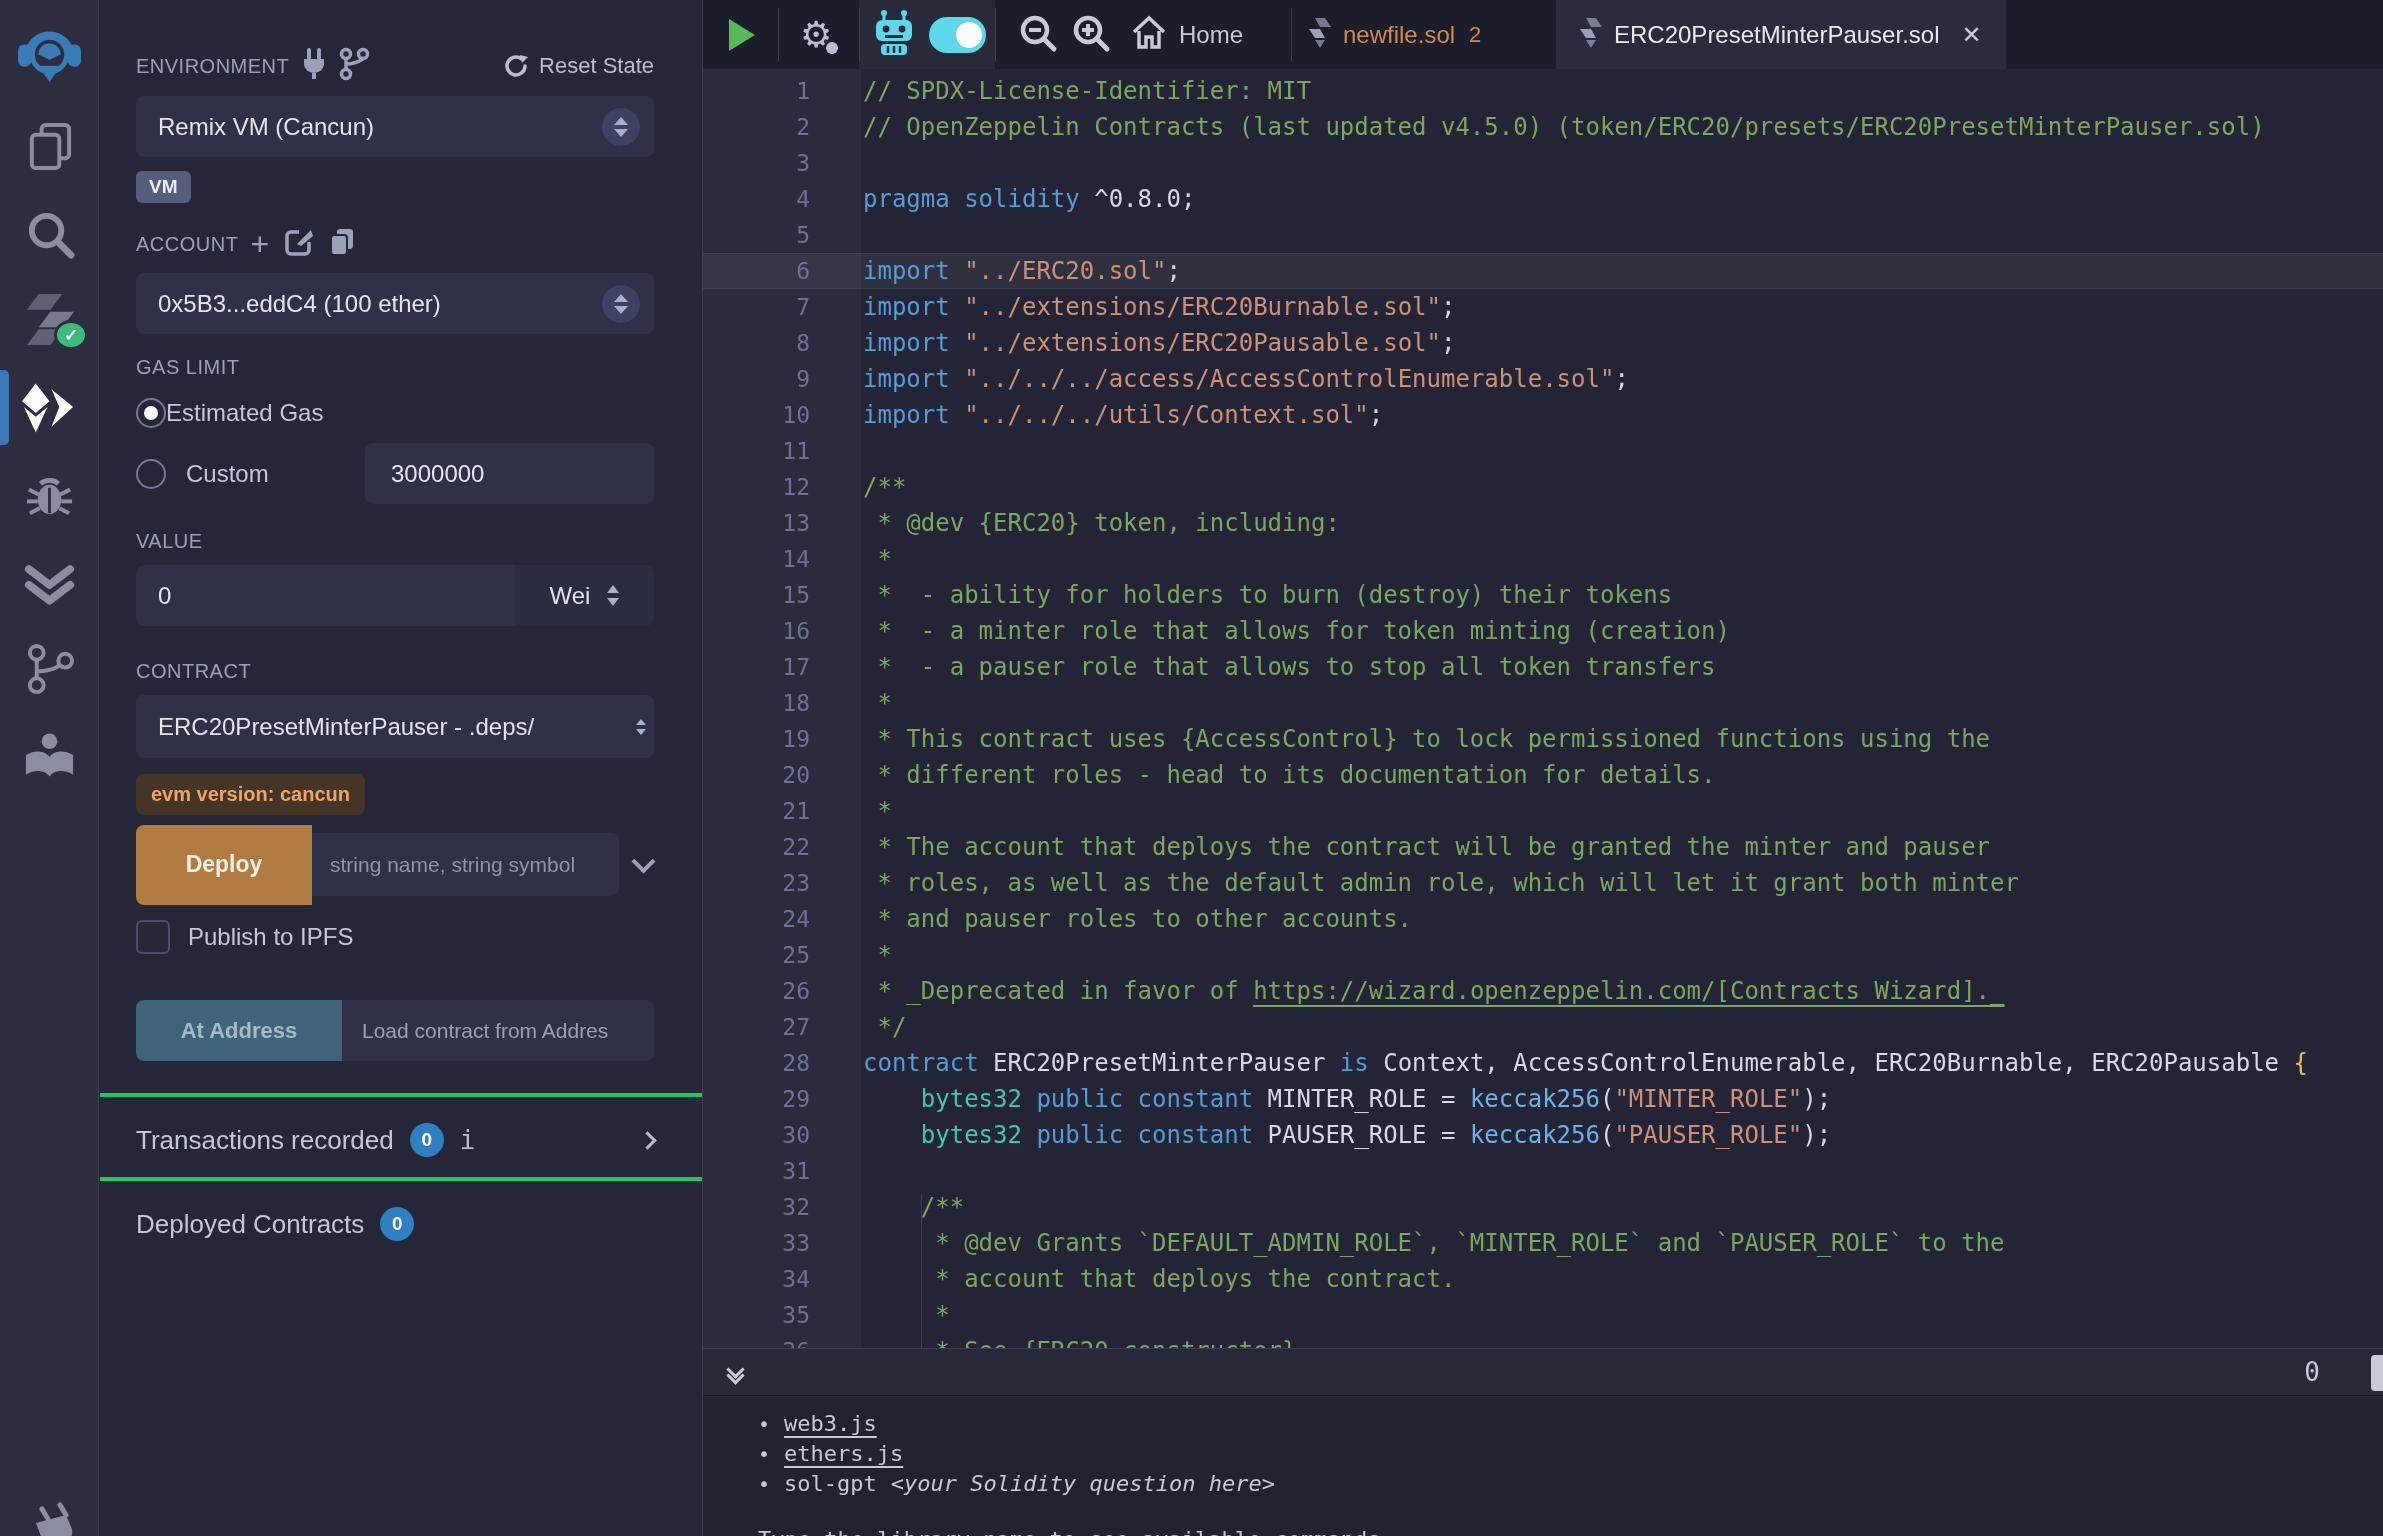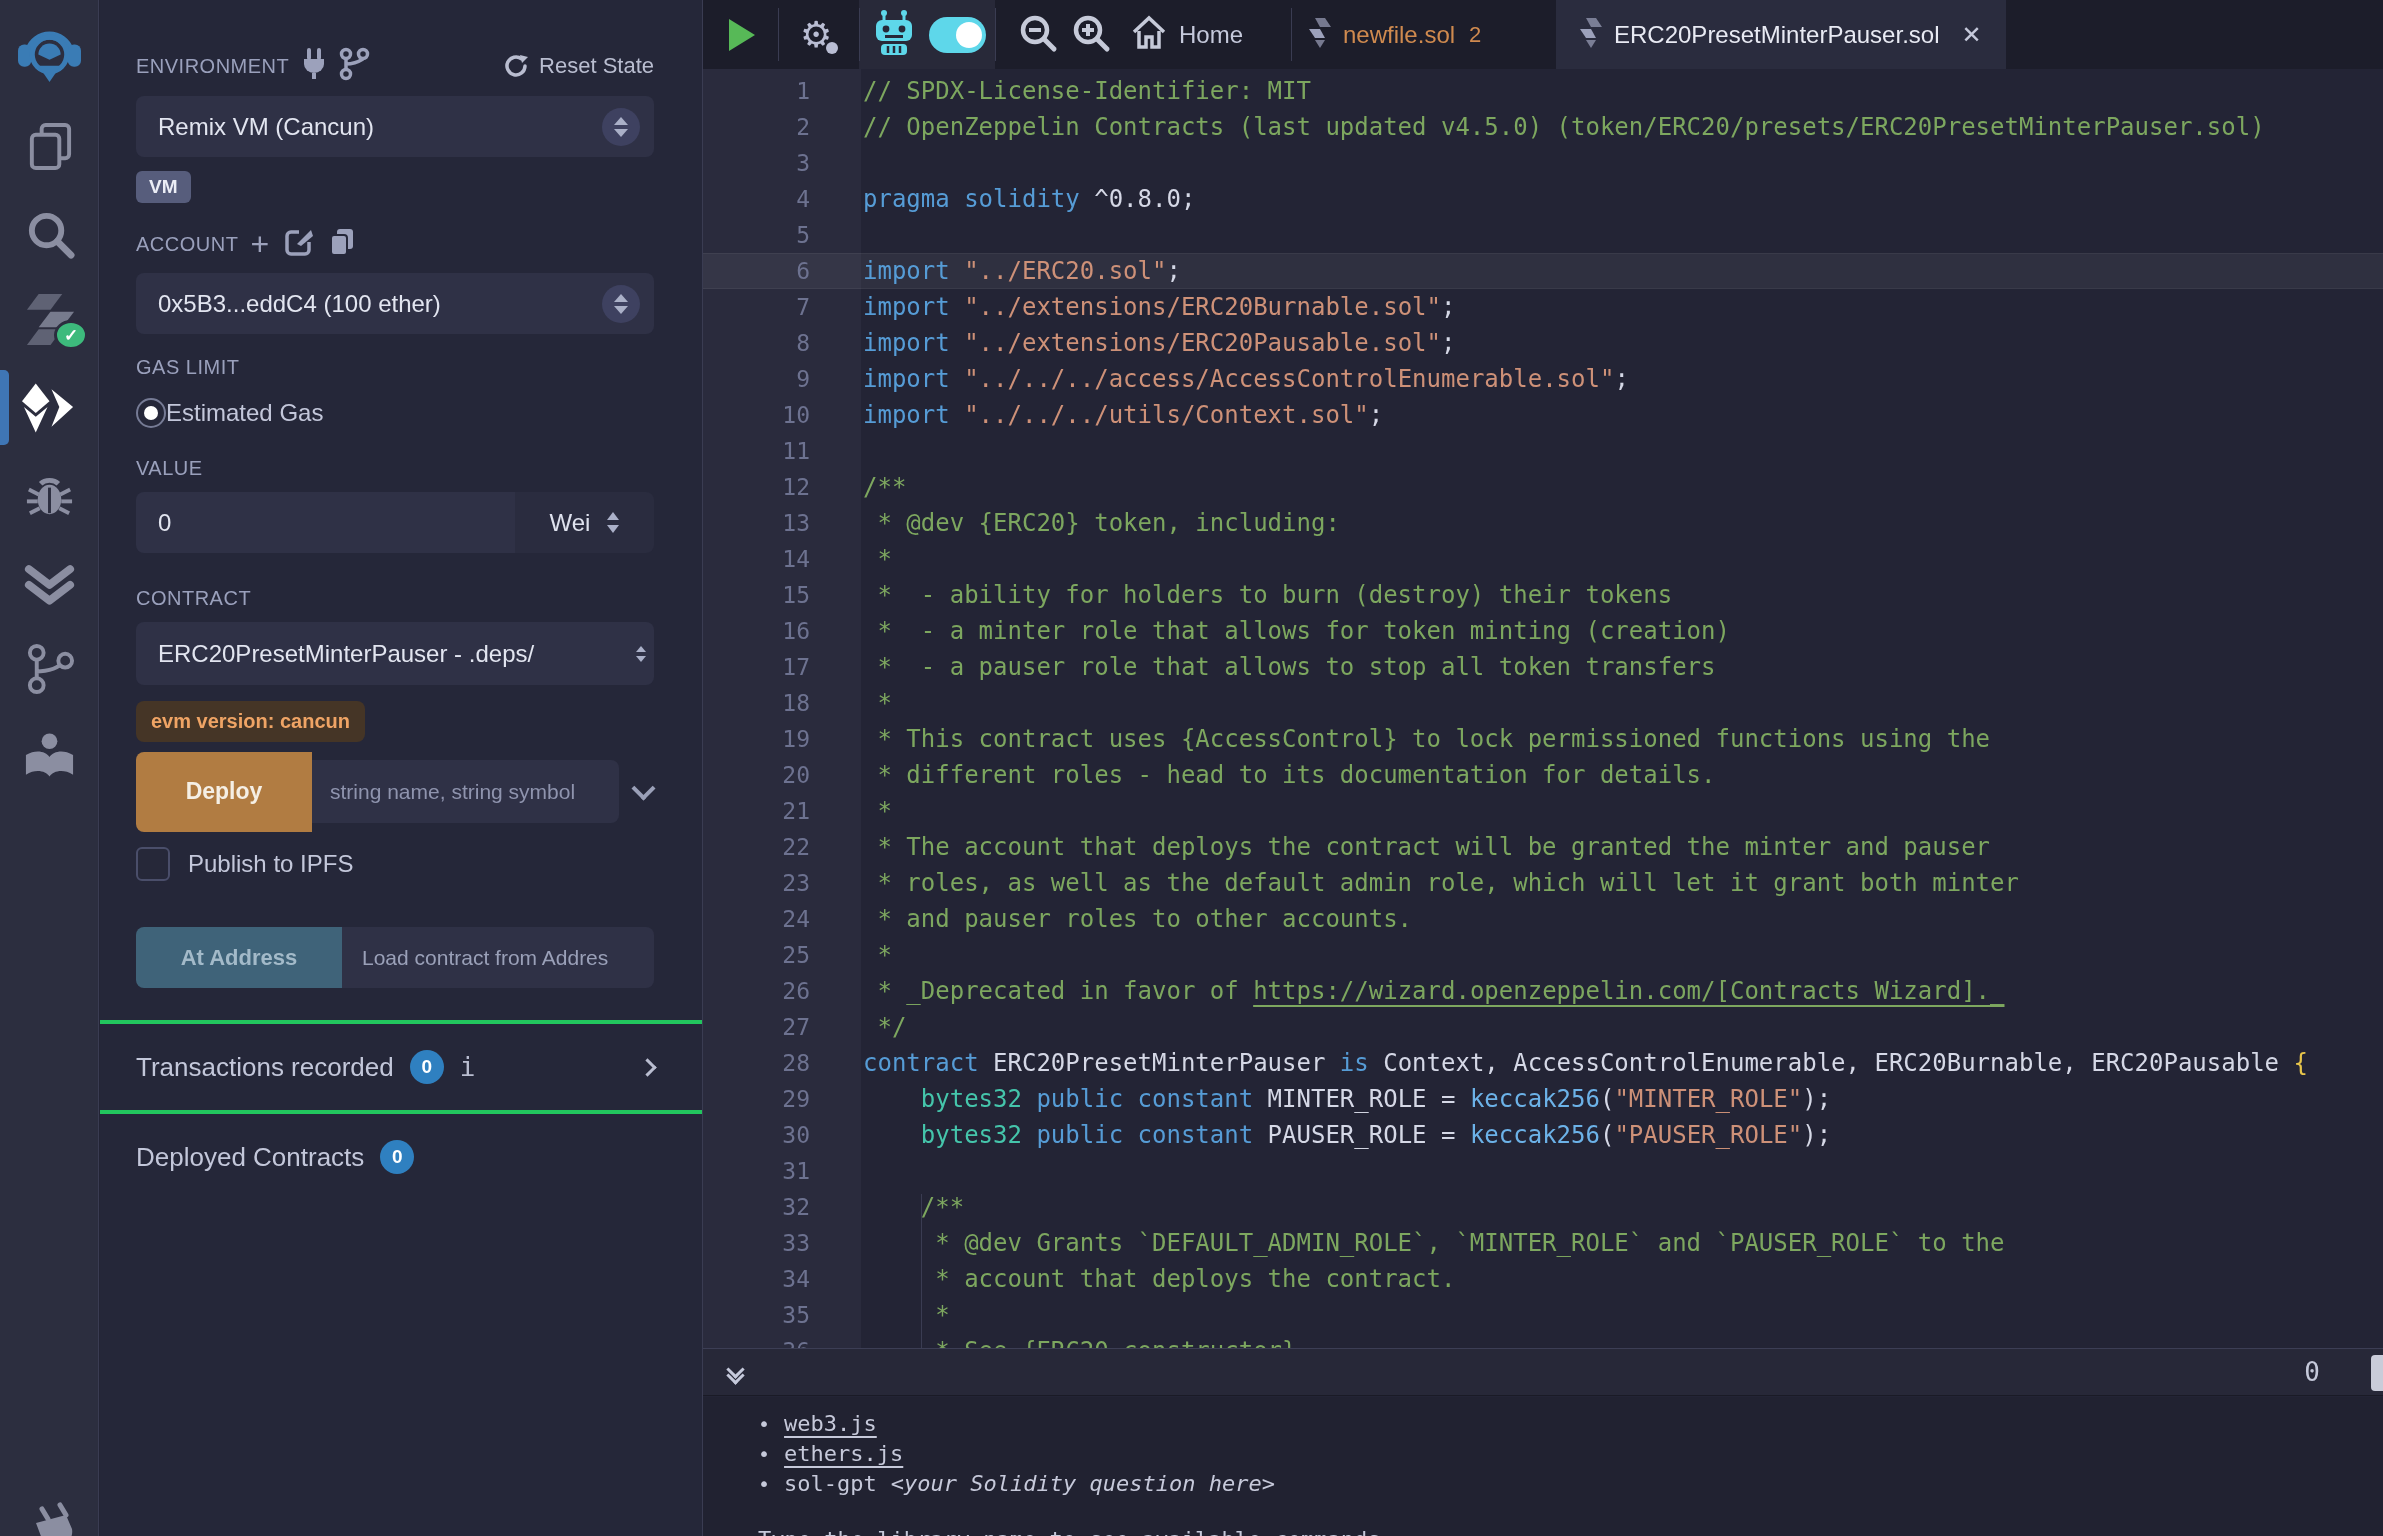--- a/index.html
+++ b/index.html
@@ -51,21 +51,21 @@
   .args-input{flex:1;height:63px;background:#2f3146;border:none;border-radius:0 8px 8px 0;font-size:21px;color:#dfe2ee;padding:0 18px;outline:none;min-width:0;font-family:"Liberation Sans",sans-serif;}
   .args-input::placeholder{color:#8f94ae;}
   .dchev{width:17px;height:17px;border-right:4px solid #9aa0b8;border-bottom:4px solid #9aa0b8;transform:rotate(45deg);margin:-6px 2px 0 16px;flex:none;}
   .pub-row{display:flex;align-items:center;gap:18px;margin-top:24px;}
   .checkbox{width:34px;height:34px;border:2px solid #4a4e6a;border-radius:6px;background:#262839;}
   .addr-row{display:flex;align-items:center;margin-top:46px;height:61px;}
   .addr-btn{width:206px;height:61px;background:#3f6379;color:#a3bac9;font-weight:700;font-size:22px;border:none;border-radius:8px 0 0 8px;cursor:pointer;font-family:"Liberation Sans",sans-serif;}
   .addr-input{flex:1;height:61px;background:#2f3146;border:none;border-radius:0 8px 8px 0;font-size:21px;padding:0 20px;outline:none;min-width:0;color:#9aa0b8;font-family:"Liberation Sans",sans-serif;}
   .addr-input::placeholder{color:#9aa0b8;}
   .sect{border-top:4px solid #22c55e;margin:32px -48px 0 -36px;padding:26px 48px 0 36px;display:flex;align-items:center;gap:16px;}
-  .sect.second{margin-top:26px;padding-bottom:26px;}
+  .sect.second{margin-top:20px;padding-bottom:26px;}
   .sect-label{font-size:26px;color:#c3c7da;font-weight:500;}
   .cnt-badge{min-width:34px;height:34px;border-radius:17px;background:#2f80c0;color:#fff;font-size:19px;font-weight:700;display:flex;align-items:center;justify-content:center;padding:0 6px;}
   .info-i{font-family:"DejaVu Sans Mono",monospace;font-size:26px;color:#b9bdd0;}
   .rchev{width:13px;height:13px;border-right:3px solid #b9bdd0;border-bottom:3px solid #b9bdd0;transform:rotate(-45deg);}
   
   .topbar{position:absolute;left:0;top:0;right:0;height:69px;background:#1c1d2a;}
   .tb{position:absolute;top:0;height:69px;display:flex;align-items:center;}
   .vsep{position:absolute;top:8px;height:53px;width:1px;background:#3a3c52;}
   .seg-light{position:absolute;left:156px;top:0;width:136px;height:69px;background:#282939;}
   .play-tri{width:0;height:0;border-top:16px solid transparent;border-bottom:16px solid transparent;border-left:26px solid #57b957;}
@@ -269,20 +269,25 @@
         <span class="tri-d"></span>
       </span>
   </div>
 
   <div class="label-row" style="margin-top:22px;">
     <span class="plabel">GAS LIMIT</span>
   </div>
   <div class="radio-row">
     <span class="radio on"></span>
     <span class="rlabel">Estimated Gas</span>
+  </div>
+  <div class="custom-row">
+    <span class="radio"></span>
+    <span class="rlabel">Custom</span>
+    <input class="gas-input" value="3000000" style="">
   </div>
 
   <div class="label-row" style="margin-top:26px;">
     <span class="plabel">VALUE</span>
   </div>
   <div class="valbox">
     <input class="val-input" value="0" style="">
     <span class="unit">
       <span>Wei</span>
       <span class="arr">

